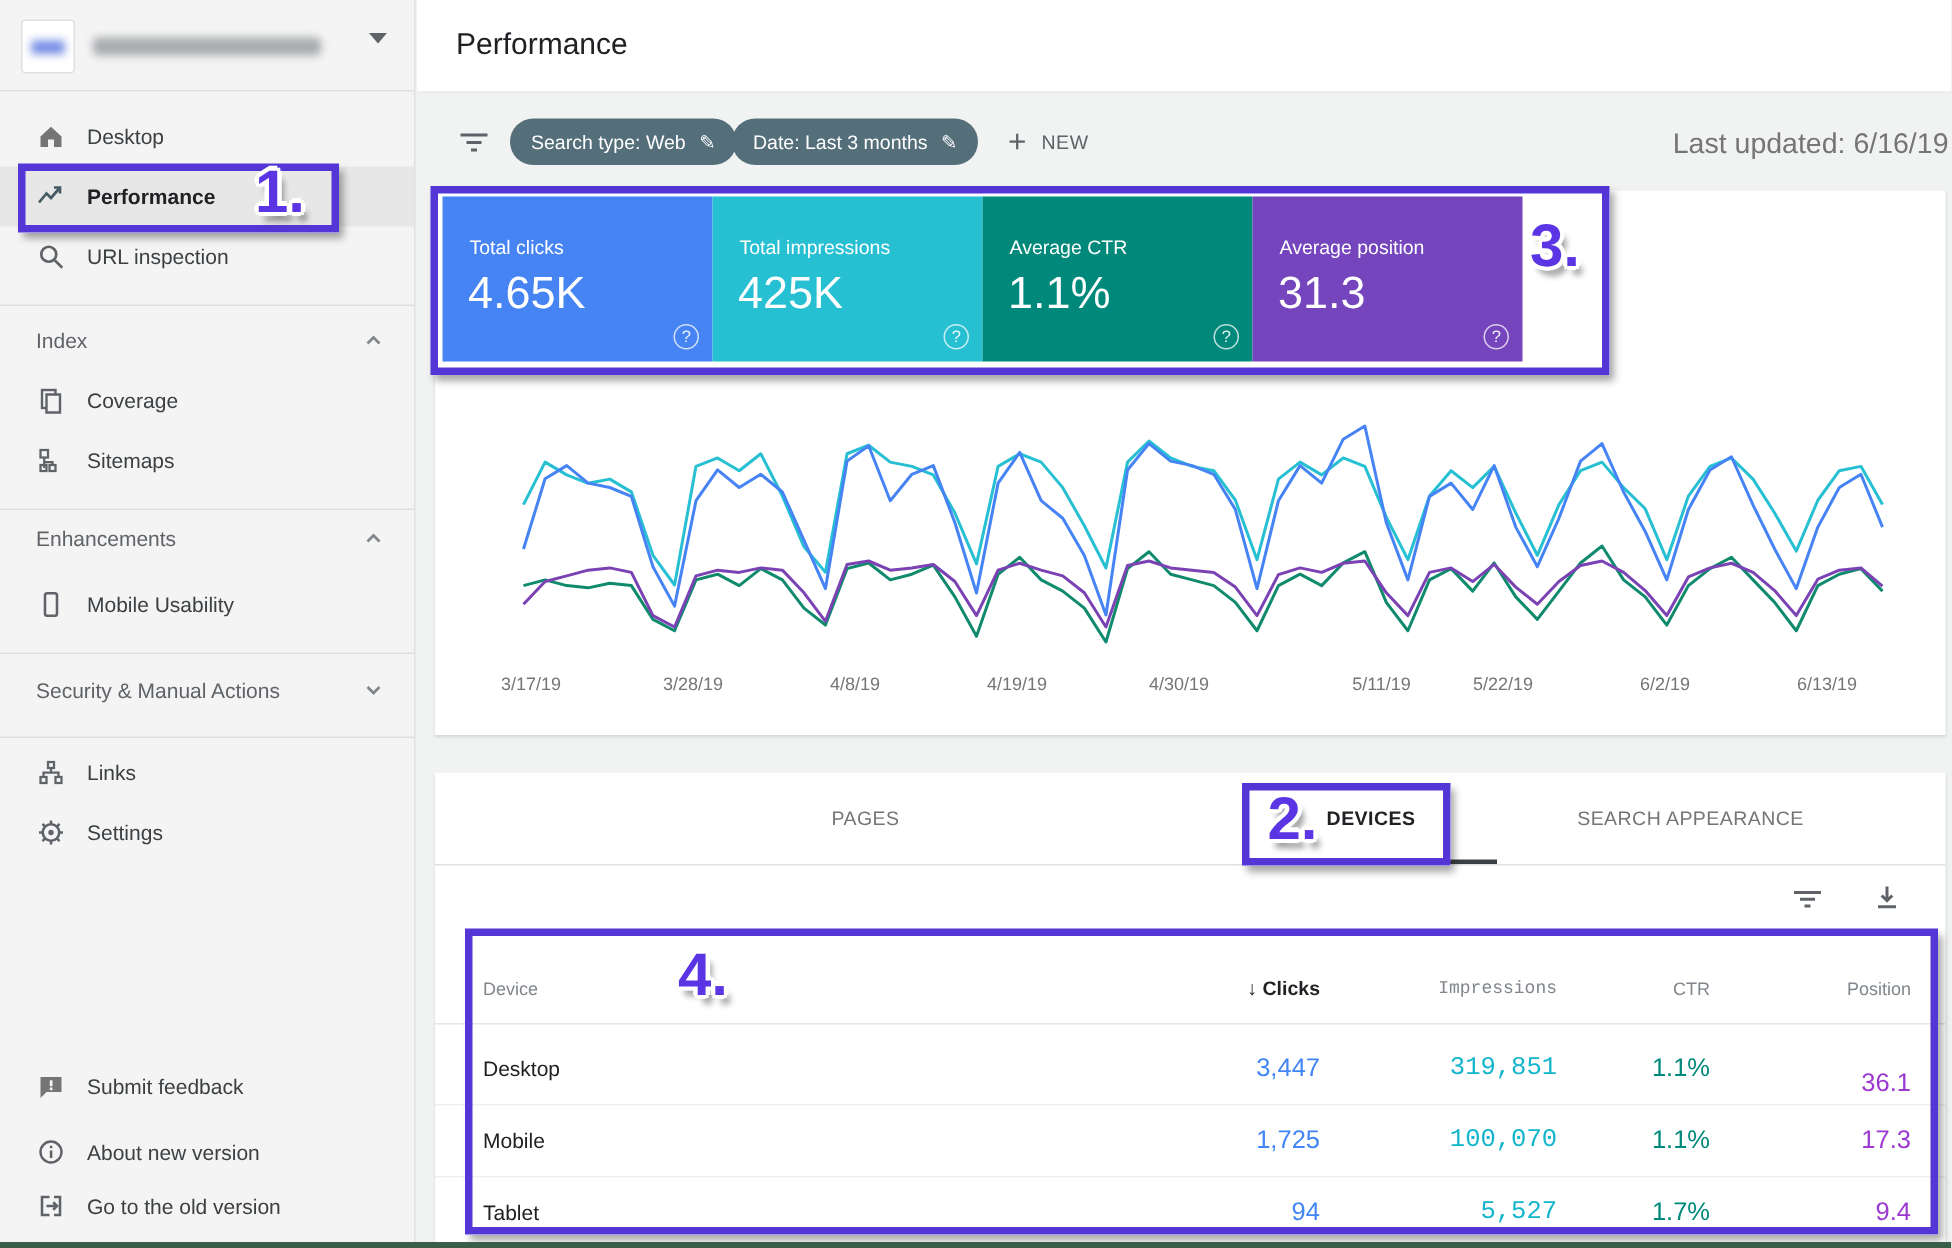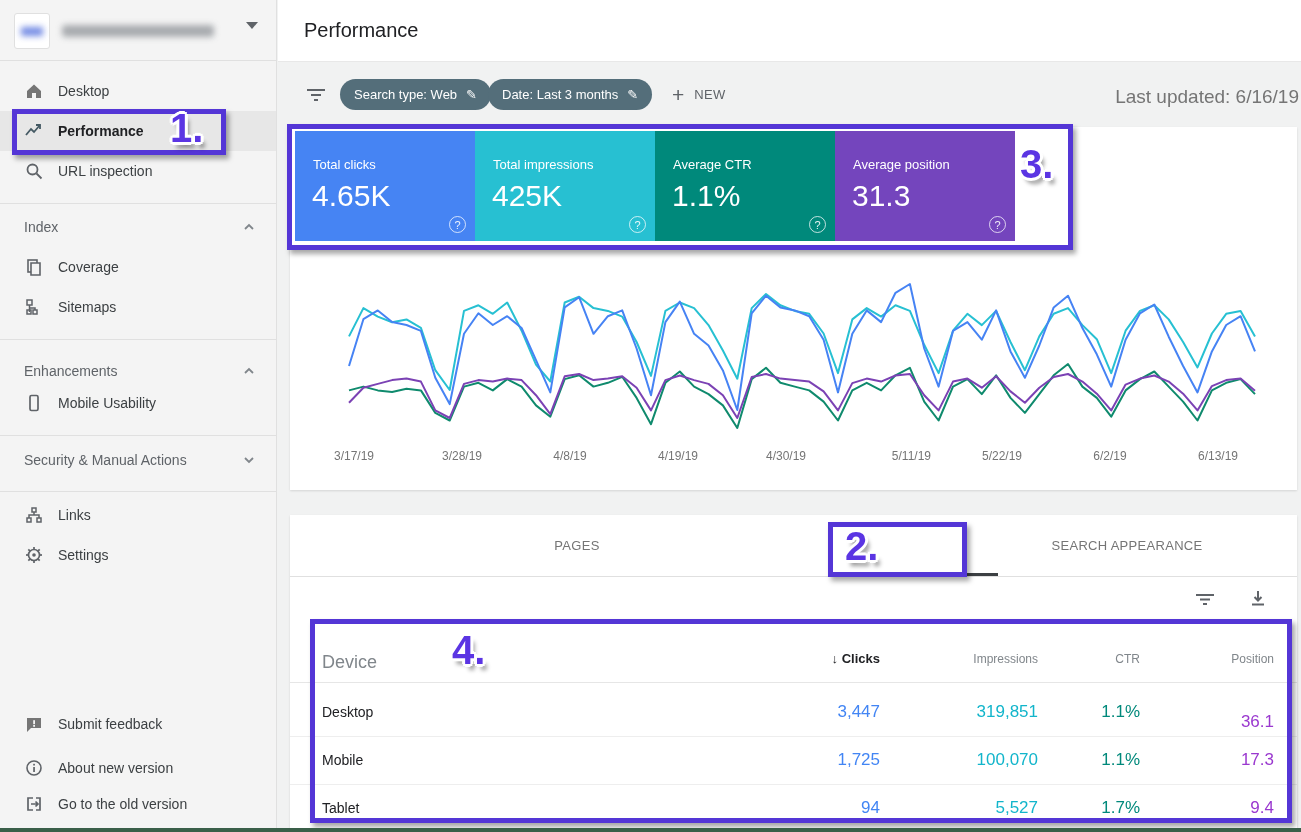--- a/index.html
+++ b/index.html
@@ -57,26 +57,26 @@
   .tab { position:absolute; top:0; height:61px; display:flex; align-items:center; justify-content:center; font-size:13px; letter-spacing:.3px; color:#757575; cursor:pointer; }
   .tab.active { color:#202124; font-weight:bold; }
   #tabs-underline { position:absolute; left:545px; top:58px; width:163px; height:3px; background:#3c4043; }
   #tabs-border { position:absolute; left:0; top:61px; width:100%; height:1px; background:#e0e0e0; }
   #tbl-filter { position:absolute; right:82px; top:78px; cursor:pointer; }
   #tbl-download { position:absolute; right:30px; top:74px; cursor:pointer; }
   .trow { position:absolute; left:0; width:100%; height:48px; display:flex; align-items:center; }
   .trow .c-device { position:absolute; left:32px; font-size:14px; color:#202124; }
   .cnum { position:absolute; font-size:17px; text-align:right; }
   .col-clicks { width:150px; right:417px; }
-  .col-impr { width:158px; right:259px; }
+  .col-impr { width:158px; right:259px;font-family:Liberation Mono, monospace; }
   .col-ctr { width:102px; right:157px; }
   .col-pos { width:134px; right:23px; }
   #thead { position:absolute; left:0; top:120px; width:100%; height:48px; border-bottom:1px solid #e6e6e6; }
   #thead .hl { font-size:12px; color:#80868b; }
-  #thead .c-device { font-size:18px; color:#80868b; }
+  #thead .c-device { font-size:12px; color:#80868b; }
   #thead .col-clicks { color:#202124; font-weight:bold; font-size:13px; }
   .rowline { position:absolute; left:0; width:100%; height:1px; background:#eeeeee; }
 
   
   .ann-box { position:absolute; border:5px solid #5436d6; box-shadow:3px 4px 5px rgba(0,0,0,.35); pointer-events:none; }
   .ann-num { position:absolute; font-size:40px; font-weight:800; color:#5b35e3; pointer-events:none;
     text-shadow:-2px -2px 0 #fff,2px -2px 0 #fff,-2px 2px 0 #fff,2px 2px 0 #fff,0 -3px 0 #fff,0 3px 0 #fff,-3px 0 0 #fff,3px 0 0 #fff,4px 6px 4px rgba(0,0,0,.4); }
 
   #bottom-strip { position:absolute; left:0; bottom:0; width:1301px; height:4px; background:#3a5f49; }
 </style>
@@ -151,21 +151,21 @@
             <rect x="3" y="13" width="4" height="4"></rect>
             <rect x="9" y="13" width="4" height="4"></rect>
             <path d="M5.5 8 L5.5 15 M5.5 11 L11 11 L11 13"></path>
           </svg>
       </span>
       <span class="nlabel">Sitemaps</span>
     </div>
 
     <div class="sdivider" style="top:339px;"></div>
 
-    <div class="sec-header" style="top:351px;">
+    <div class="sec-header" style="top:339px;">
       <span class="stitle">Enhancements</span>
       <span class="schev">
         <svg class="ic" width="14" height="14" viewBox="0 0 14 14">
             <polyline points="3,9 7,5 11,9" fill="none" stroke="#80868b" stroke-width="1.8"></polyline>
           </svg>
       </span>
     </div>
 
     <div class="nav-item" style="top:383px;">
       <span class="nicon">
@@ -308,30 +308,33 @@
         <polyline points="4.0,124.8 18.4,109.7 32.8,105.9 47.1,102.1 61.5,100.6 75.9,103.6 90.3,132.4 104.7,140.0 119.0,105.9 133.4,102.1 147.8,103.6 162.2,100.6 176.6,102.1 191.0,117.2 205.3,136.2 219.7,98.3 234.1,96.0 248.5,102.1 262.9,100.6 277.2,98.3 291.6,109.7 306.0,132.4 320.4,102.1 334.8,97.5 349.1,102.1 363.5,105.9 377.9,117.2 392.3,140.0 406.7,99.0 421.0,96.0 435.4,100.6 449.8,102.1 464.2,103.6 478.6,113.4 493.0,132.4 507.3,105.1 521.7,100.6 536.1,103.6 550.5,97.5 564.9,96.0 579.2,117.2 593.6,132.4 608.0,103.6 622.4,100.6 636.8,109.7 651.1,98.3 665.5,113.4 679.9,124.8 694.3,109.7 708.7,99.0 723.0,96.0 737.4,103.6 751.8,115.7 766.2,132.4 780.6,106.6 795.0,100.6 809.3,97.5 823.7,103.6 838.1,115.7 852.5,132.4 866.9,108.1 881.2,102.1 895.6,100.6 910.0,112.7" fill="none" stroke="#7b42b4" stroke-width="2" stroke-linejoin="round"></polyline>
         <polyline points="4.0,58.4 18.4,30.1 32.8,38.6 47.1,44.2 61.5,41.4 75.9,49.9 90.3,92.2 104.7,112.0 119.0,32.9 133.4,27.3 147.8,35.8 162.2,24.5 176.6,52.7 191.0,86.6 205.3,103.5 219.7,24.5 234.1,18.8 248.5,30.1 262.9,32.9 277.2,38.6 291.6,64.0 306.0,97.9 320.4,32.9 334.8,24.5 349.1,30.1 363.5,47.1 377.9,72.5 392.3,100.7 406.7,30.1 421.0,16.0 435.4,27.3 449.8,32.9 464.2,35.8 478.6,55.5 493.0,95.1 507.3,41.4 521.7,30.1 536.1,38.6 550.5,27.3 564.9,32.9 579.2,66.8 593.6,95.1 608.0,52.7 622.4,35.8 636.8,47.1 651.1,32.9 665.5,64.0 679.9,92.2 694.3,58.4 708.7,35.8 723.0,30.1 737.4,47.1 751.8,61.2 766.2,95.1 780.6,52.7 795.0,32.9 809.3,27.3 823.7,41.4 838.1,64.0 852.5,89.4 866.9,55.5 881.2,35.8 895.6,32.9 910.0,58.4" fill="none" stroke="#27c0d2" stroke-width="2" stroke-linejoin="round"></polyline>
         <polyline points="4.0,88.0 18.4,41.2 32.8,32.4 47.1,44.1 61.5,47.0 75.9,52.9 90.3,99.8 104.7,126.1 119.0,55.8 133.4,35.3 147.8,47.0 162.2,38.2 176.6,50.0 191.0,82.2 205.3,114.4 219.7,29.4 234.1,19.2 248.5,55.8 262.9,38.2 277.2,32.4 291.6,70.5 306.0,117.3 320.4,44.1 334.8,23.6 349.1,55.8 363.5,67.5 377.9,92.4 392.3,132.0 406.7,35.3 421.0,17.7 435.4,29.4 449.8,32.4 464.2,38.2 478.6,61.7 493.0,114.4 507.3,55.8 521.7,32.4 536.1,44.1 550.5,14.8 564.9,6.0 579.2,70.5 593.6,108.6 608.0,52.9 622.4,44.1 636.8,61.7 651.1,32.4 665.5,73.4 679.9,99.8 694.3,67.5 708.7,29.4 723.0,17.7 737.4,50.0 751.8,76.3 766.2,108.6 780.6,61.7 795.0,35.3 809.3,26.5 823.7,58.7 838.1,88.0 852.5,114.4 866.9,73.4 881.2,47.0 895.6,38.2 910.0,73.4" fill="none" stroke="#4683f4" stroke-width="2" stroke-linejoin="round"></polyline>
       </svg>
     <div id="x-axis">
         <span class="xtick" style="left: -31px;">3/17/19</span>
         <span class="xtick" style="left: 77px;">3/28/19</span>
         <span class="xtick" style="left: 185px;">4/8/19</span>
         <span class="xtick" style="left: 293px;">4/19/19</span>
         <span class="xtick" style="left: 401px;">4/30/19</span>
-        <span class="xtick" style="left: 506px; text-align: right;">5/11/19</span>
+        <span class="xtick" style="left: 536px;">5/11/19</span>
         <span class="xtick" style="left: 617px;">5/22/19</span>
         <span class="xtick" style="left: 725px;">6/2/19</span>
         <span class="xtick" style="left: 833px;">6/13/19</span>
       </div>
   </div>
 
   <div id="table-card">
     <div class="tab" style="left:212px; width:150px;">
         <span>PAGES</span>
+      </div>
+    <div class="tab active" style="left:549px; width:150px;">
+        <span>DEVICES</span>
       </div>
     <div class="tab" style="left:737px; width:200px;">
         <span>SEARCH APPEARANCE</span>
       </div>
     <div id="tabs-underline"></div>
     <div id="tabs-border"></div>
 
     <span id="tbl-filter">
       <svg class="ic" width="20" height="13" viewBox="0 0 20 13">
           <line x1="1" y1="2" x2="19" y2="2" stroke="#5f6368" stroke-width="2"></line>

